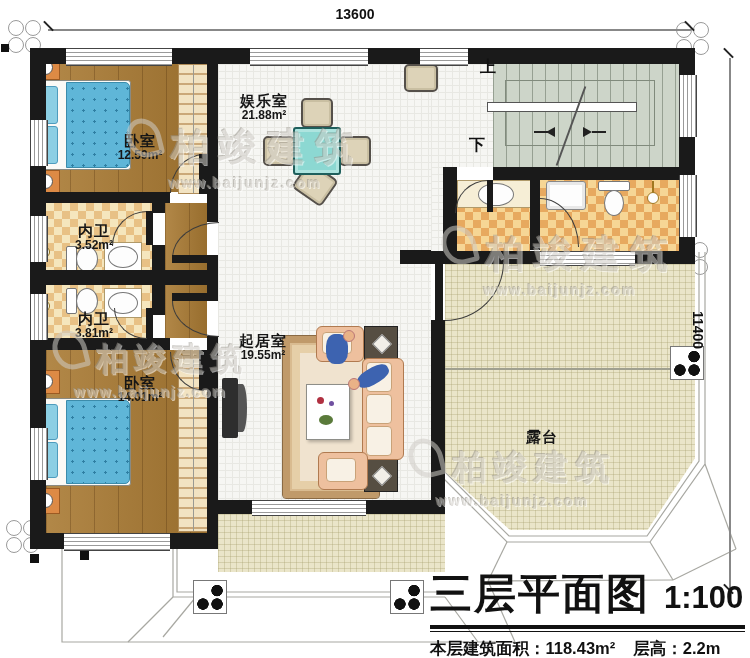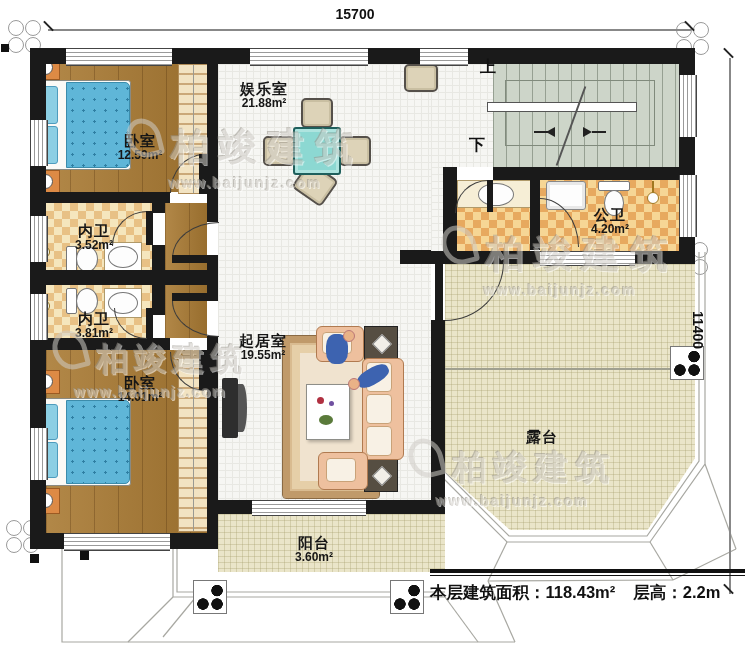--- a/index.html
+++ b/index.html
@@ -304,59 +304,51 @@
   <div class="leaf" style="left:435px;top:262px;width:8px;height:58px;"></div>
   <div class="arc br" style="left:445px;top:262px;width:58px;height:58px;"></div>
   <div class="arc tr" style="left:540px;top:198px;width:38px;height:48px;"></div>
   <div class="leaf" style="left:487px;top:180px;width:6px;height:32px;"></div>
   <div class="arc tl" style="left:455px;top:180px;width:32px;height:32px;"></div>
 
   <div class="rlabel" style="left:100px;top:132px;width:80px;">
     <span class="nm">卧室</span>
     <span class="ar">12.59m²</span>
   </div>
-  <div class="rlabel" style="left:212px;top:80px;width:104px;">
+  <div class="rlabel" style="left:212px;top:92px;width:104px;">
     <span class="nm">娱乐室</span>
     <span class="ar">21.88m²</span>
   </div>
   <div class="updown" style="left:480px;top:57px;">上</div>
   <div class="updown" style="left:469px;top:135px;">下</div>
   <div class="rlabel" style="left:68px;top:222px;width:52px;">
     <span class="nm">内卫</span>
     <span class="ar">3.52m²</span>
   </div>
   <div class="rlabel" style="left:68px;top:310px;width:52px;">
     <span class="nm">内卫</span>
     <span class="ar">3.81m²</span>
   </div>
   <div class="rlabel" style="left:215px;top:332px;width:96px;">
     <span class="nm">起居室</span>
     <span class="ar">19.55m²</span>
   </div>
-  <div class="rlabel" style="left:572px;top:206px;width:76px;">
-    <span class="nm">公卫</span>
-    <span class="ar">4.20m²</span>
-  </div>
   <div class="rlabel" style="left:98px;top:374px;width:84px;">
     <span class="nm">卧室</span>
     <span class="ar">14.01m²</span>
   </div>
   <div class="rlabel" style="left:508px;top:428px;width:68px;">
     <span class="nm">露台</span>
     <span class="ar"></span>
   </div>
-  <div class="rlabel" style="left:278px;top:534px;width:72px;">
-    <span class="nm">阳台</span>
-    <span class="ar">3.60m²</span>
-  </div>
 
   <div class="dimline" style="left:48px;top:29px;width:643px;height:1.5px;"></div>
   <div class="dimtick" style="left:42px;top:25px;"></div>
   <div class="dimtick" style="left:683px;top:25px;"></div>
-  <div class="dimtext" style="left:310px;top:6px;width:90px;">15700</div>
+  <div class="dimtext" style="left:310px;top:6px;width:90px;">13600</div>
   <div class="dimline" style="left:729px;top:58px;width:1.5px;height:536px;"></div>
   <div class="dimtick" style="left:722px;top:52px;"></div>
   <div class="dimtick" style="left:722px;top:588px;"></div>
   <div class="dimtext" style="left:668px;top:322px;width:60px;height:16px;transform:rotate(90deg);">11400</div>
 
   <div class="dc" style="left:8px;top:20px;"></div>
   <div class="dc" style="left:25px;top:20px;"></div>
   <div class="dc" style="left:8px;top:37px;"></div>
   <div class="dc" style="left:25px;top:37px;"></div>
   <div class="bsq" style="left:1px;top:44px;width:8px;height:8px;"></div>
@@ -387,20 +379,24 @@
   <div class="wm" style="left:38px;top:330px;width:225px;">
     <div><span class="wm-logo"></span><span class="wm-brand" style="font-size:32px;letter-spacing:6px;">柏竣建筑</span></div>
     <div class="wm-url">www.baijunjz.com</div>
   </div>
   <div class="wm" style="left:390px;top:438px;width:245px;">
     <div><span class="wm-logo"></span><span class="wm-brand" style="font-size:34px;letter-spacing:7px;">柏竣建筑</span></div>
     <div class="wm-url">www.baijunjz.com</div>
   </div>
 
   <div class="tblock">
+    <div class="trow">
+      <span class="ttl">三层平面图</span>
+      <span class="tscale">1:100</span>
+    </div>
     <div class="trule"></div>
     <div class="trule2"></div>
     <div class="tstats">
       <span>本层建筑面积：</span><span>118.43m²</span><span class="gap"></span><span>层高：</span><span>2.2m</span>
     </div>
   </div>
 
 </div>
 
 </body></html>

